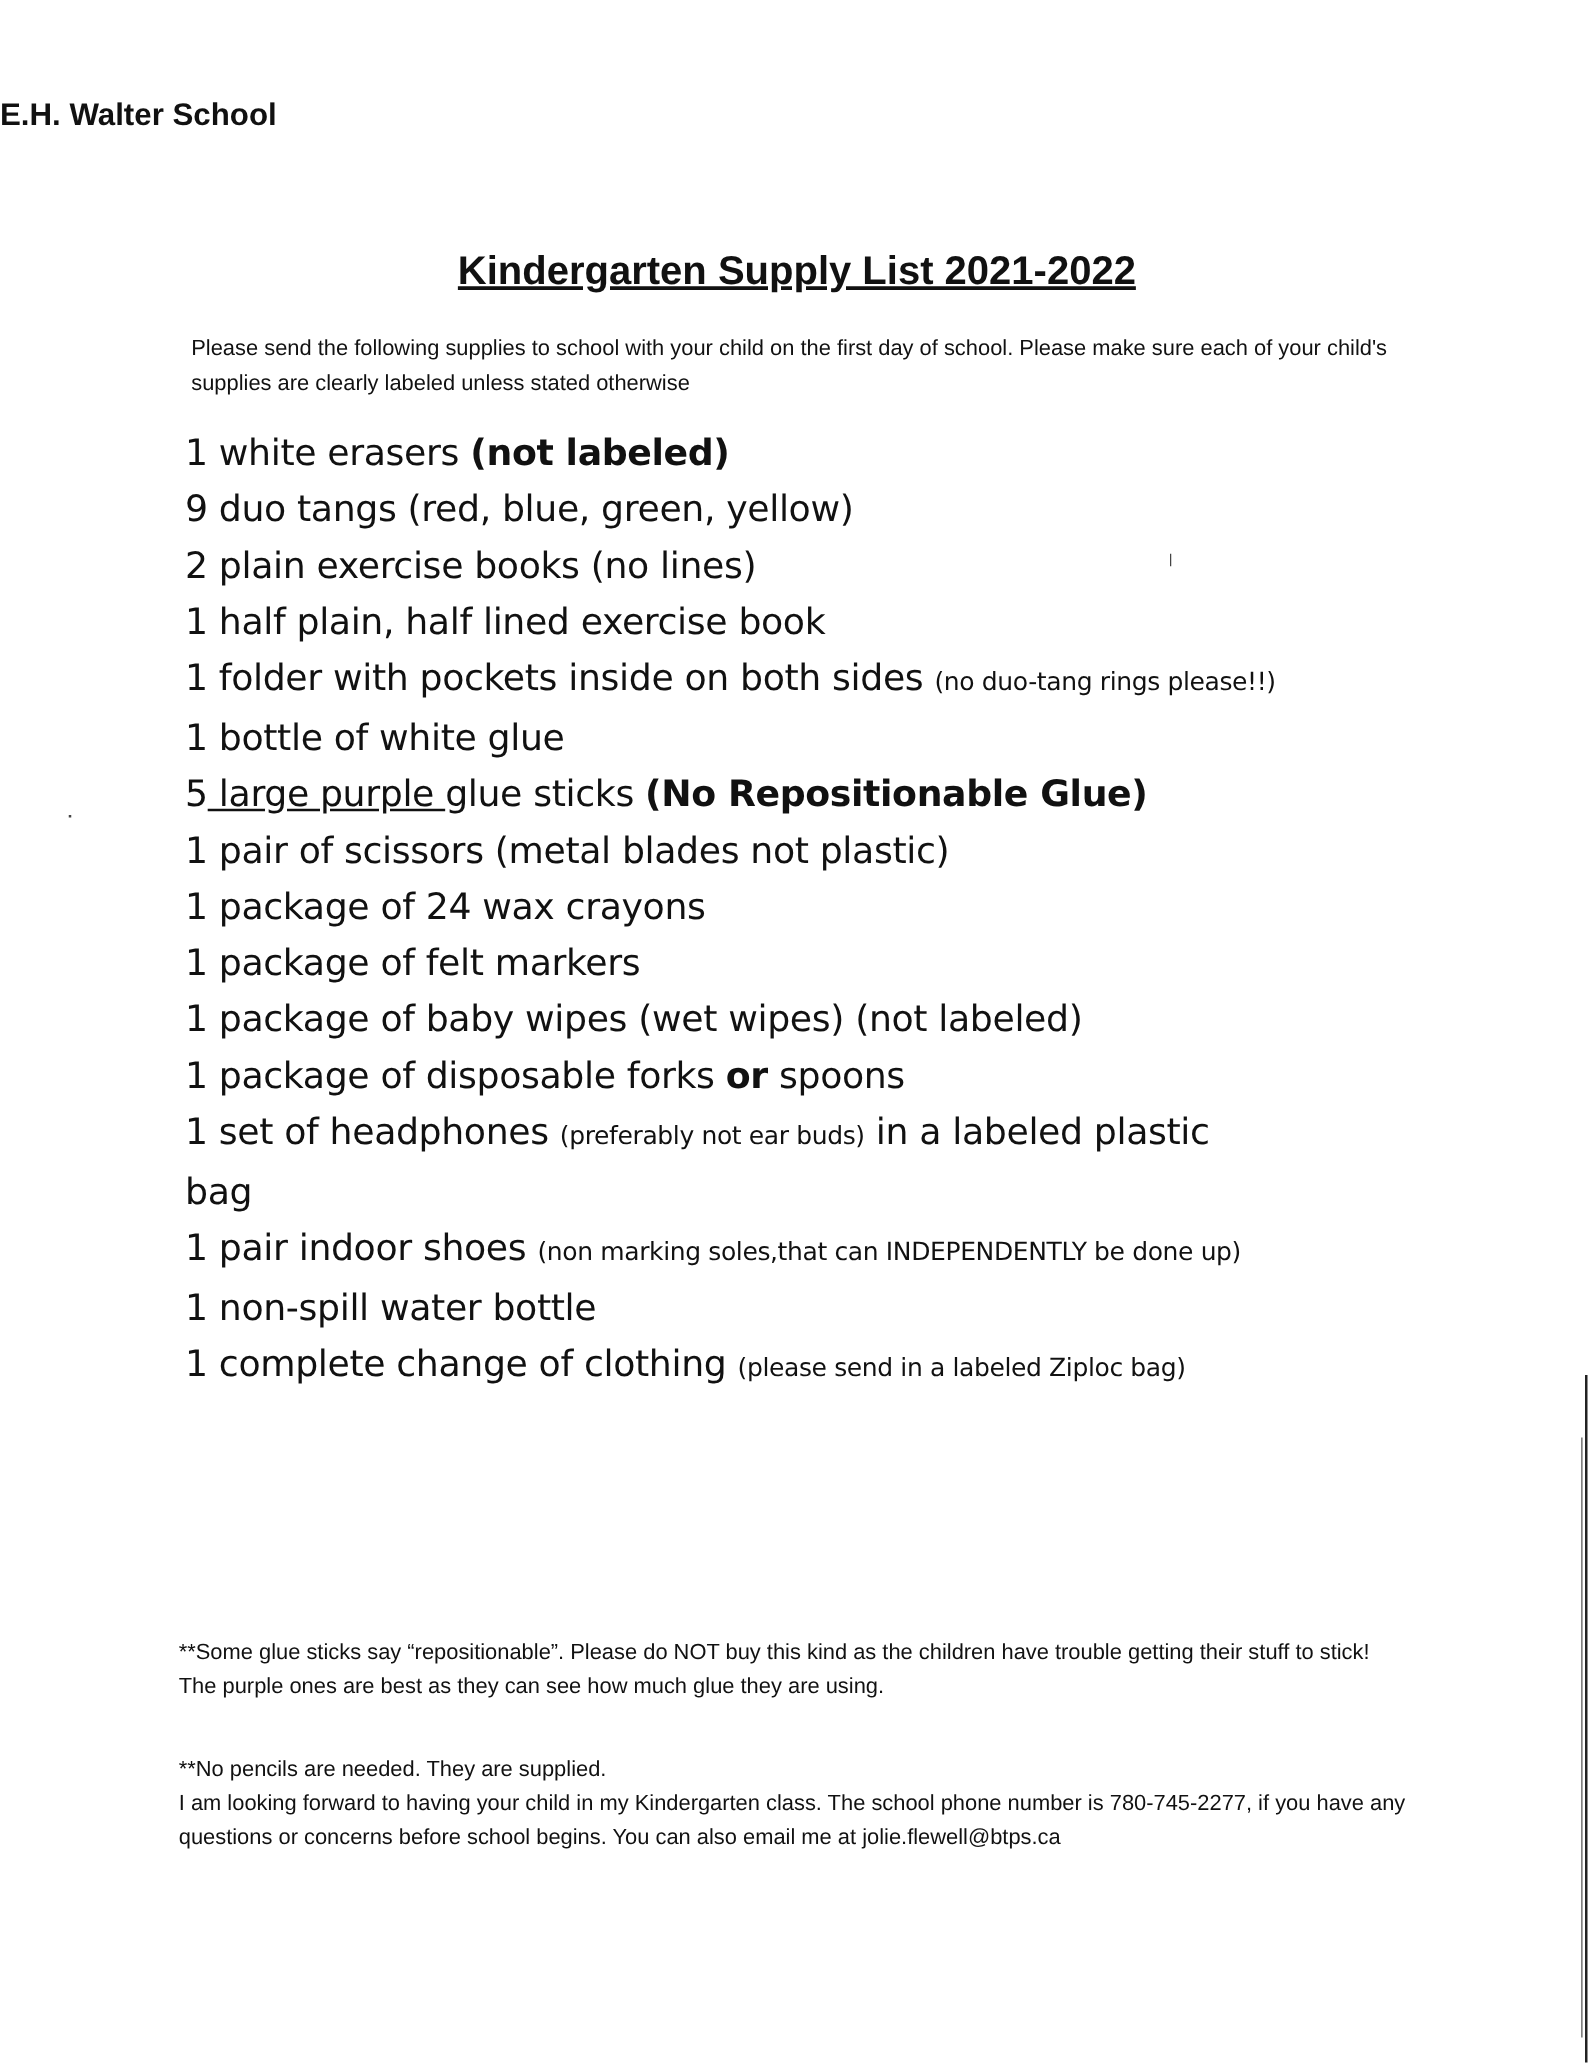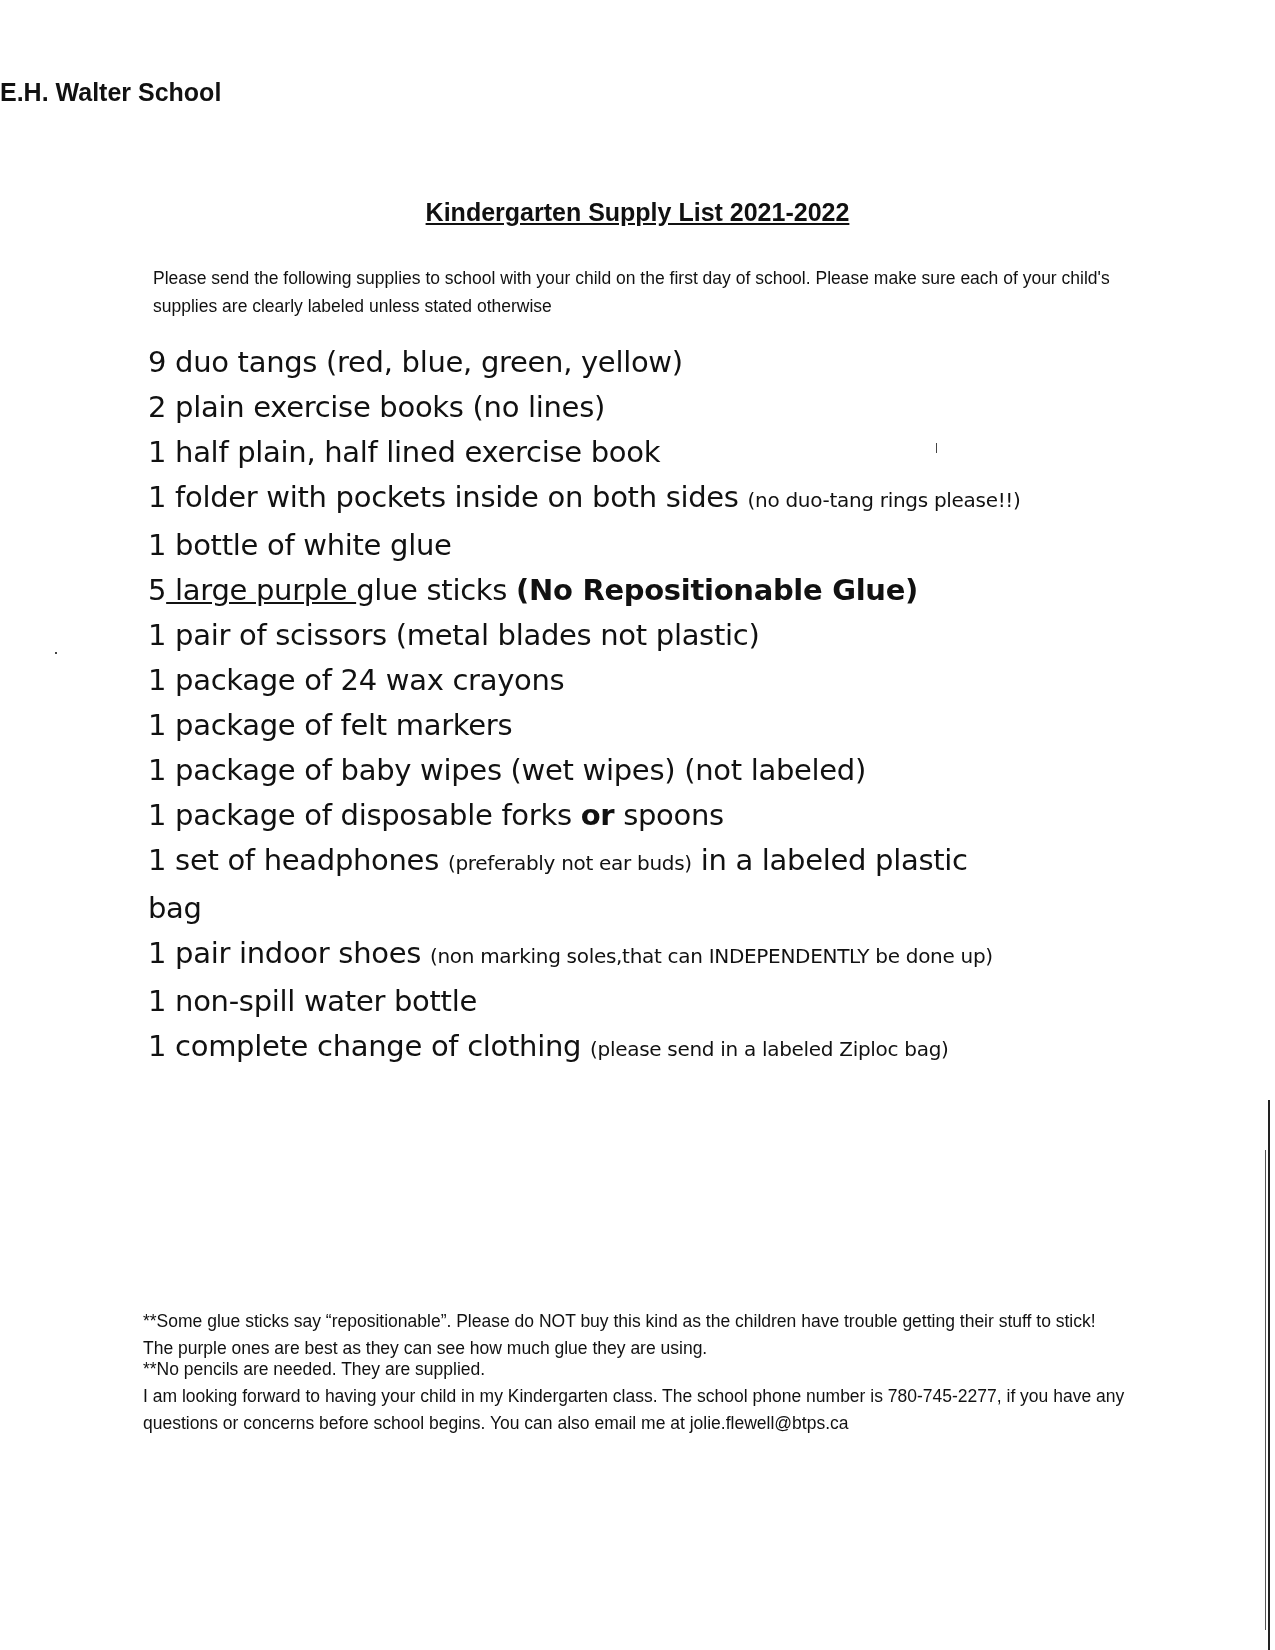--- a/index.html
+++ b/index.html
@@ -2,44 +2,45 @@
 <html><head>
 <meta charset="utf-8">
 <style>
   html, body { margin: 0; padding: 0; background: #ffffff; }
   body { width: 1275px; height: 1650px; position: relative; overflow: hidden; color: #111; }
   .sans { font-family: "Liberation Sans", sans-serif; }
   .hand { font-family: "DejaVu Sans", sans-serif; }
   .school { position: absolute; top: 78px; left: 0; width: 1275px; 
             font-size: 25px; font-weight: bold; }
   .title { position: absolute; top: 198px; left: 0; width: 1275px; text-align: center;
-           font-size: 25px; font-weight: bold; text-decoration: underline; }
+           font-size: 32px; font-weight: bold; text-decoration: underline; }
   .intro { position: absolute; top: 264px; left: 153px; width: 970px;
            font-size: 17.5px; line-height: 28px; }
   .items { position: absolute; top: 340px; left: 148px; width: 1000px; list-style: none; margin: 0; padding: 0; }
   .items li { font-size: 29px; line-height: 45px; letter-spacing: -0.3px; white-space: nowrap; }
   .items li.wrap { white-space: normal; }
   .items .small { font-size: 20px; }
   .items .b { font-weight: bold; }
   .items .u { text-decoration: underline; }
   .note { position: absolute; left: 143px; width: 985px; font-size: 17.5px; line-height: 27px; margin-top: 32px; }
   .note1 { top: 1276px; }
-  .note2 { top: 1324px; }
+  .note2 { top: 1370px; }
   .edge-line { position: absolute; left: 1268px; top: 1100px; width: 2px; height: 550px; background: #222; }
   .edge-line2 { position: absolute; left: 1265px; top: 1150px; width: 1px; height: 480px; background: #555; }
   .speck { position: absolute; width: 2px; height: 2px; background: #444; }
 </style>
 </head>
 <body>
 
 <div class="school sans">E.H. Walter School</div>
 <div class="title sans">Kindergarten Supply List 2021-2022</div>
 <div class="intro sans">Please send the following supplies to school with your child on the first day of school.  Please make sure each of your child's supplies are clearly labeled unless stated otherwise</div>
 
 <ul class="items hand">
+  <li><span>1 white erasers </span><span class="b">(not labeled)</span></li>
   <li><span>9 duo tangs (red, blue, green, yellow)</span></li>
   <li><span>2 plain exercise books (no lines)</span></li>
   <li><span>1 half plain, half lined exercise book</span></li>
   <li><span>1 folder with pockets inside on both sides </span><span class="small">(no duo-tang rings please!!)</span></li>
   <li><span>1 bottle of white glue</span></li>
   <li><span>5</span><span class="u"> large purple </span><span>glue sticks </span><span class="b">(No Repositionable Glue)</span></li>
   <li><span>1 pair of scissors (metal blades not plastic)</span></li>
   <li><span>1 package of 24 wax crayons</span></li>
   <li><span>1 package of felt markers</span></li>
   <li><span>1 package of baby wipes (wet wipes) (not labeled)</span></li>

